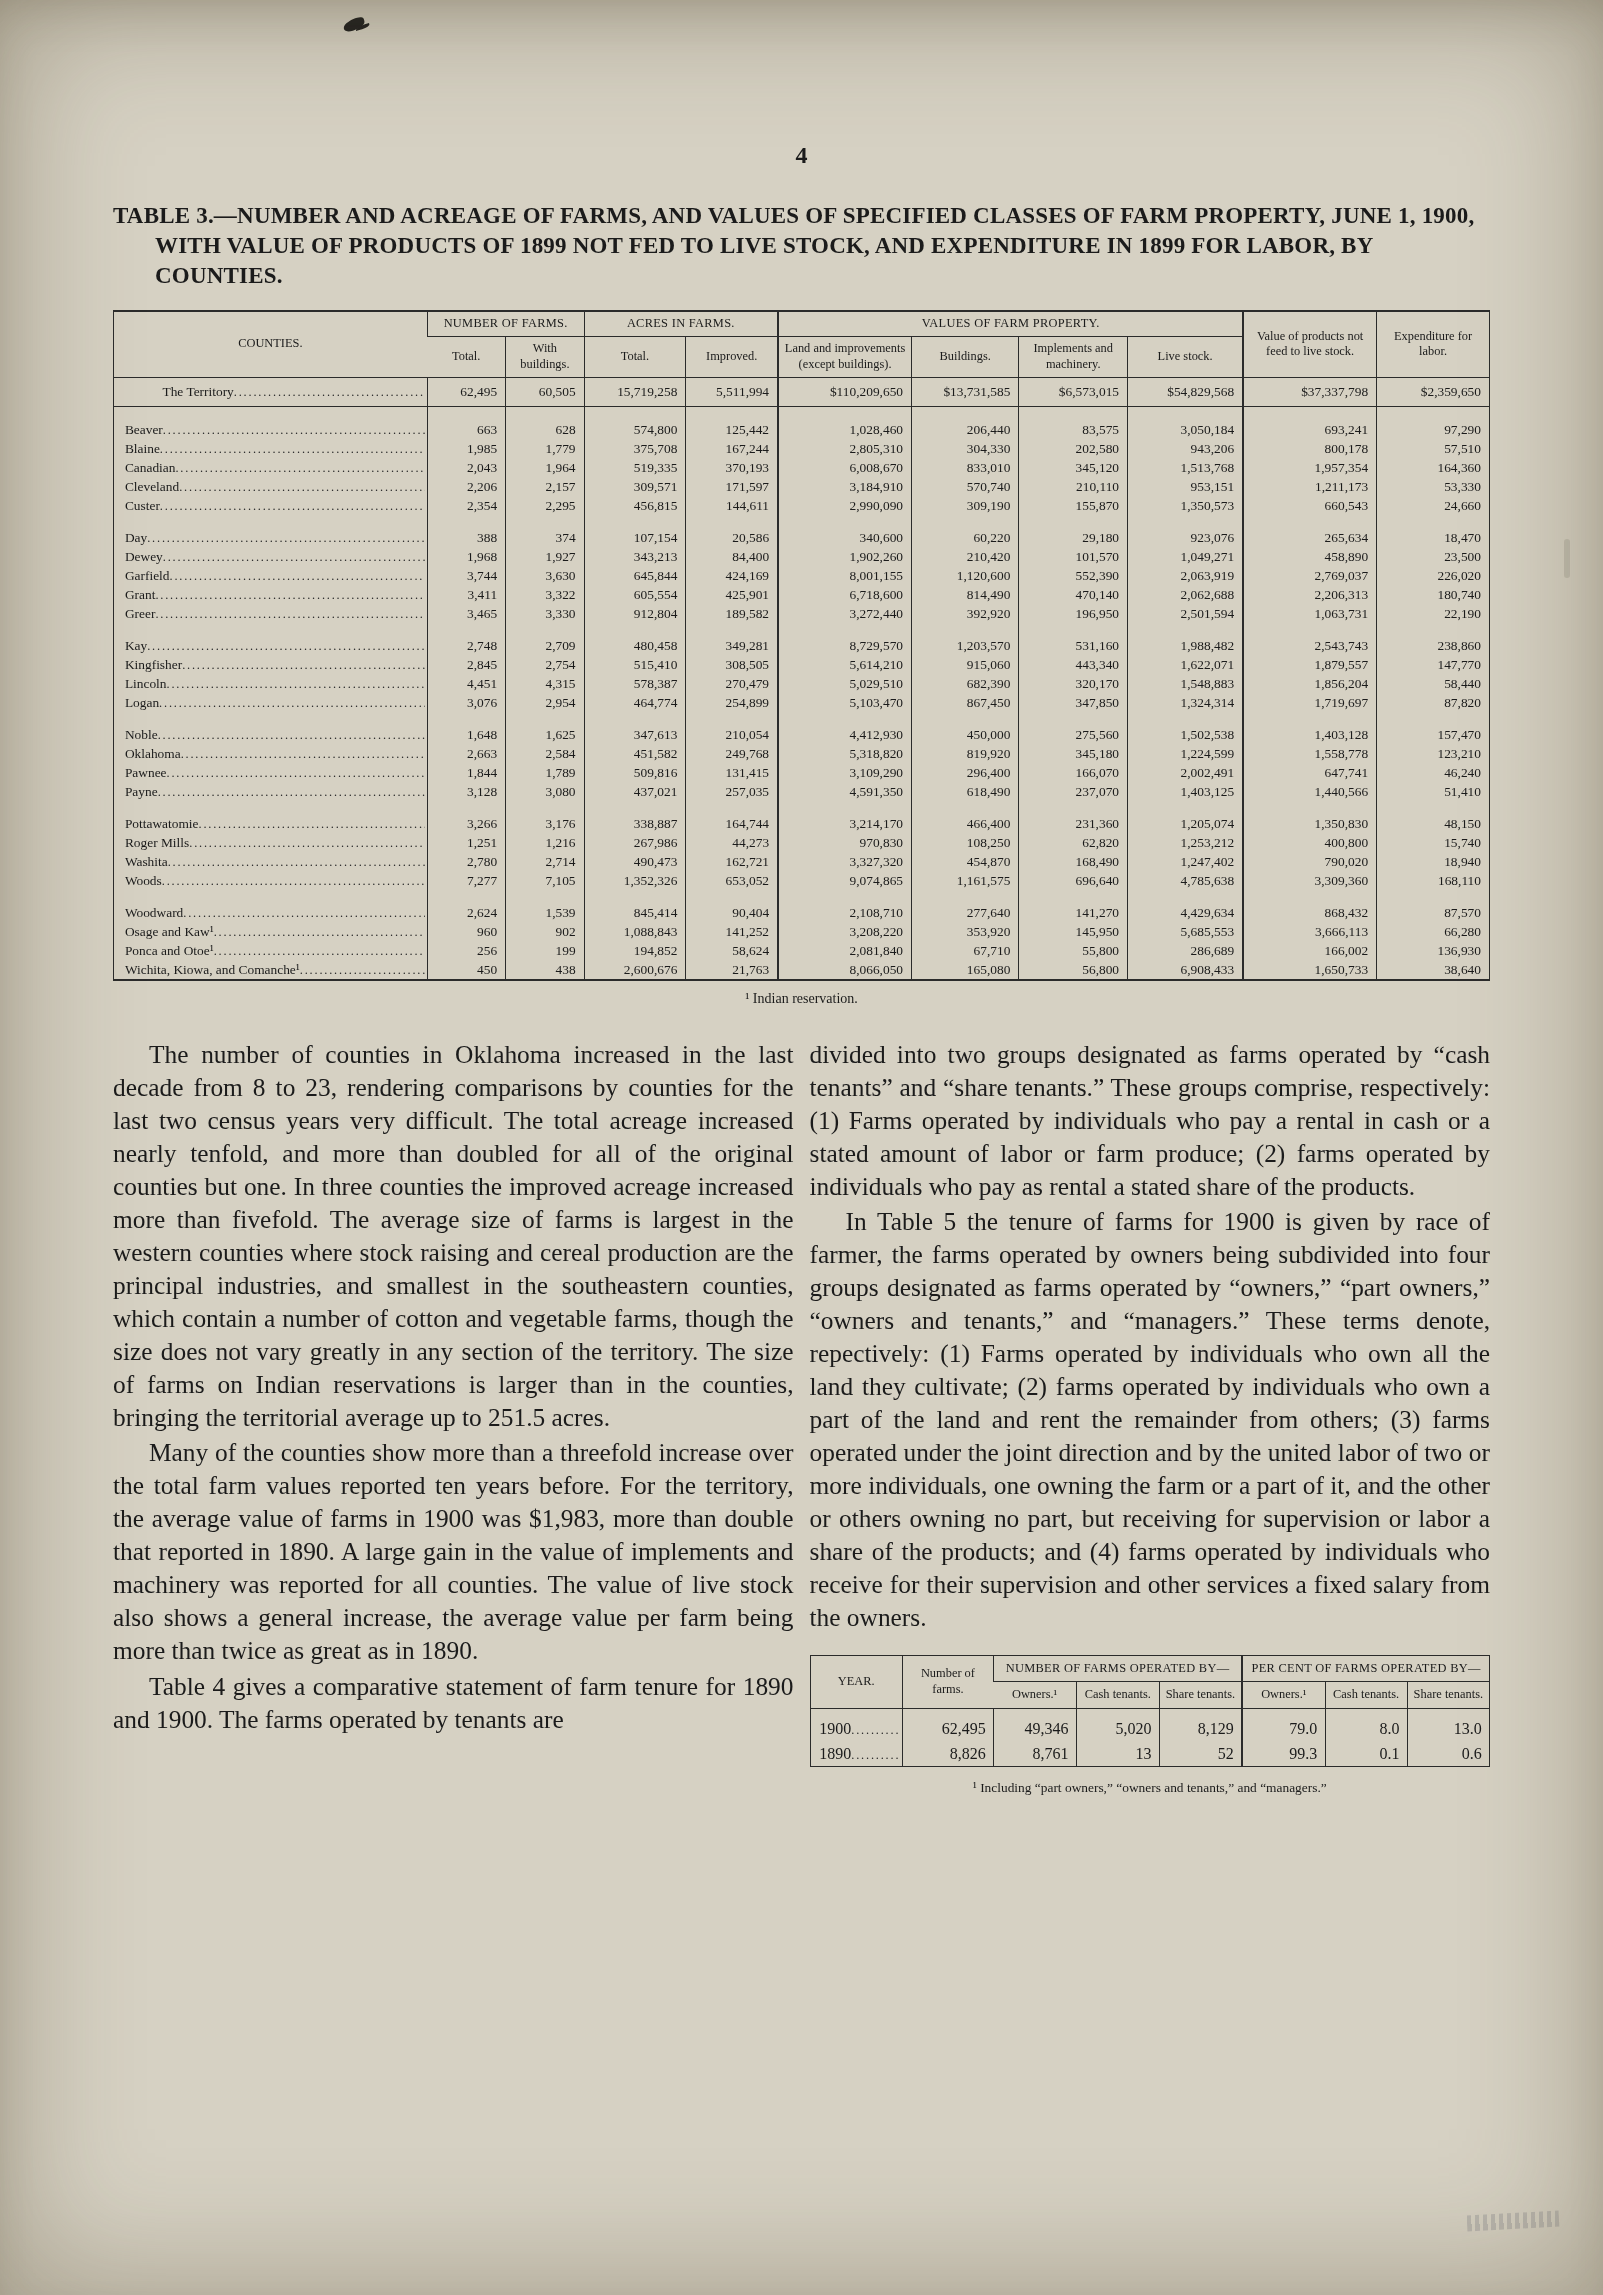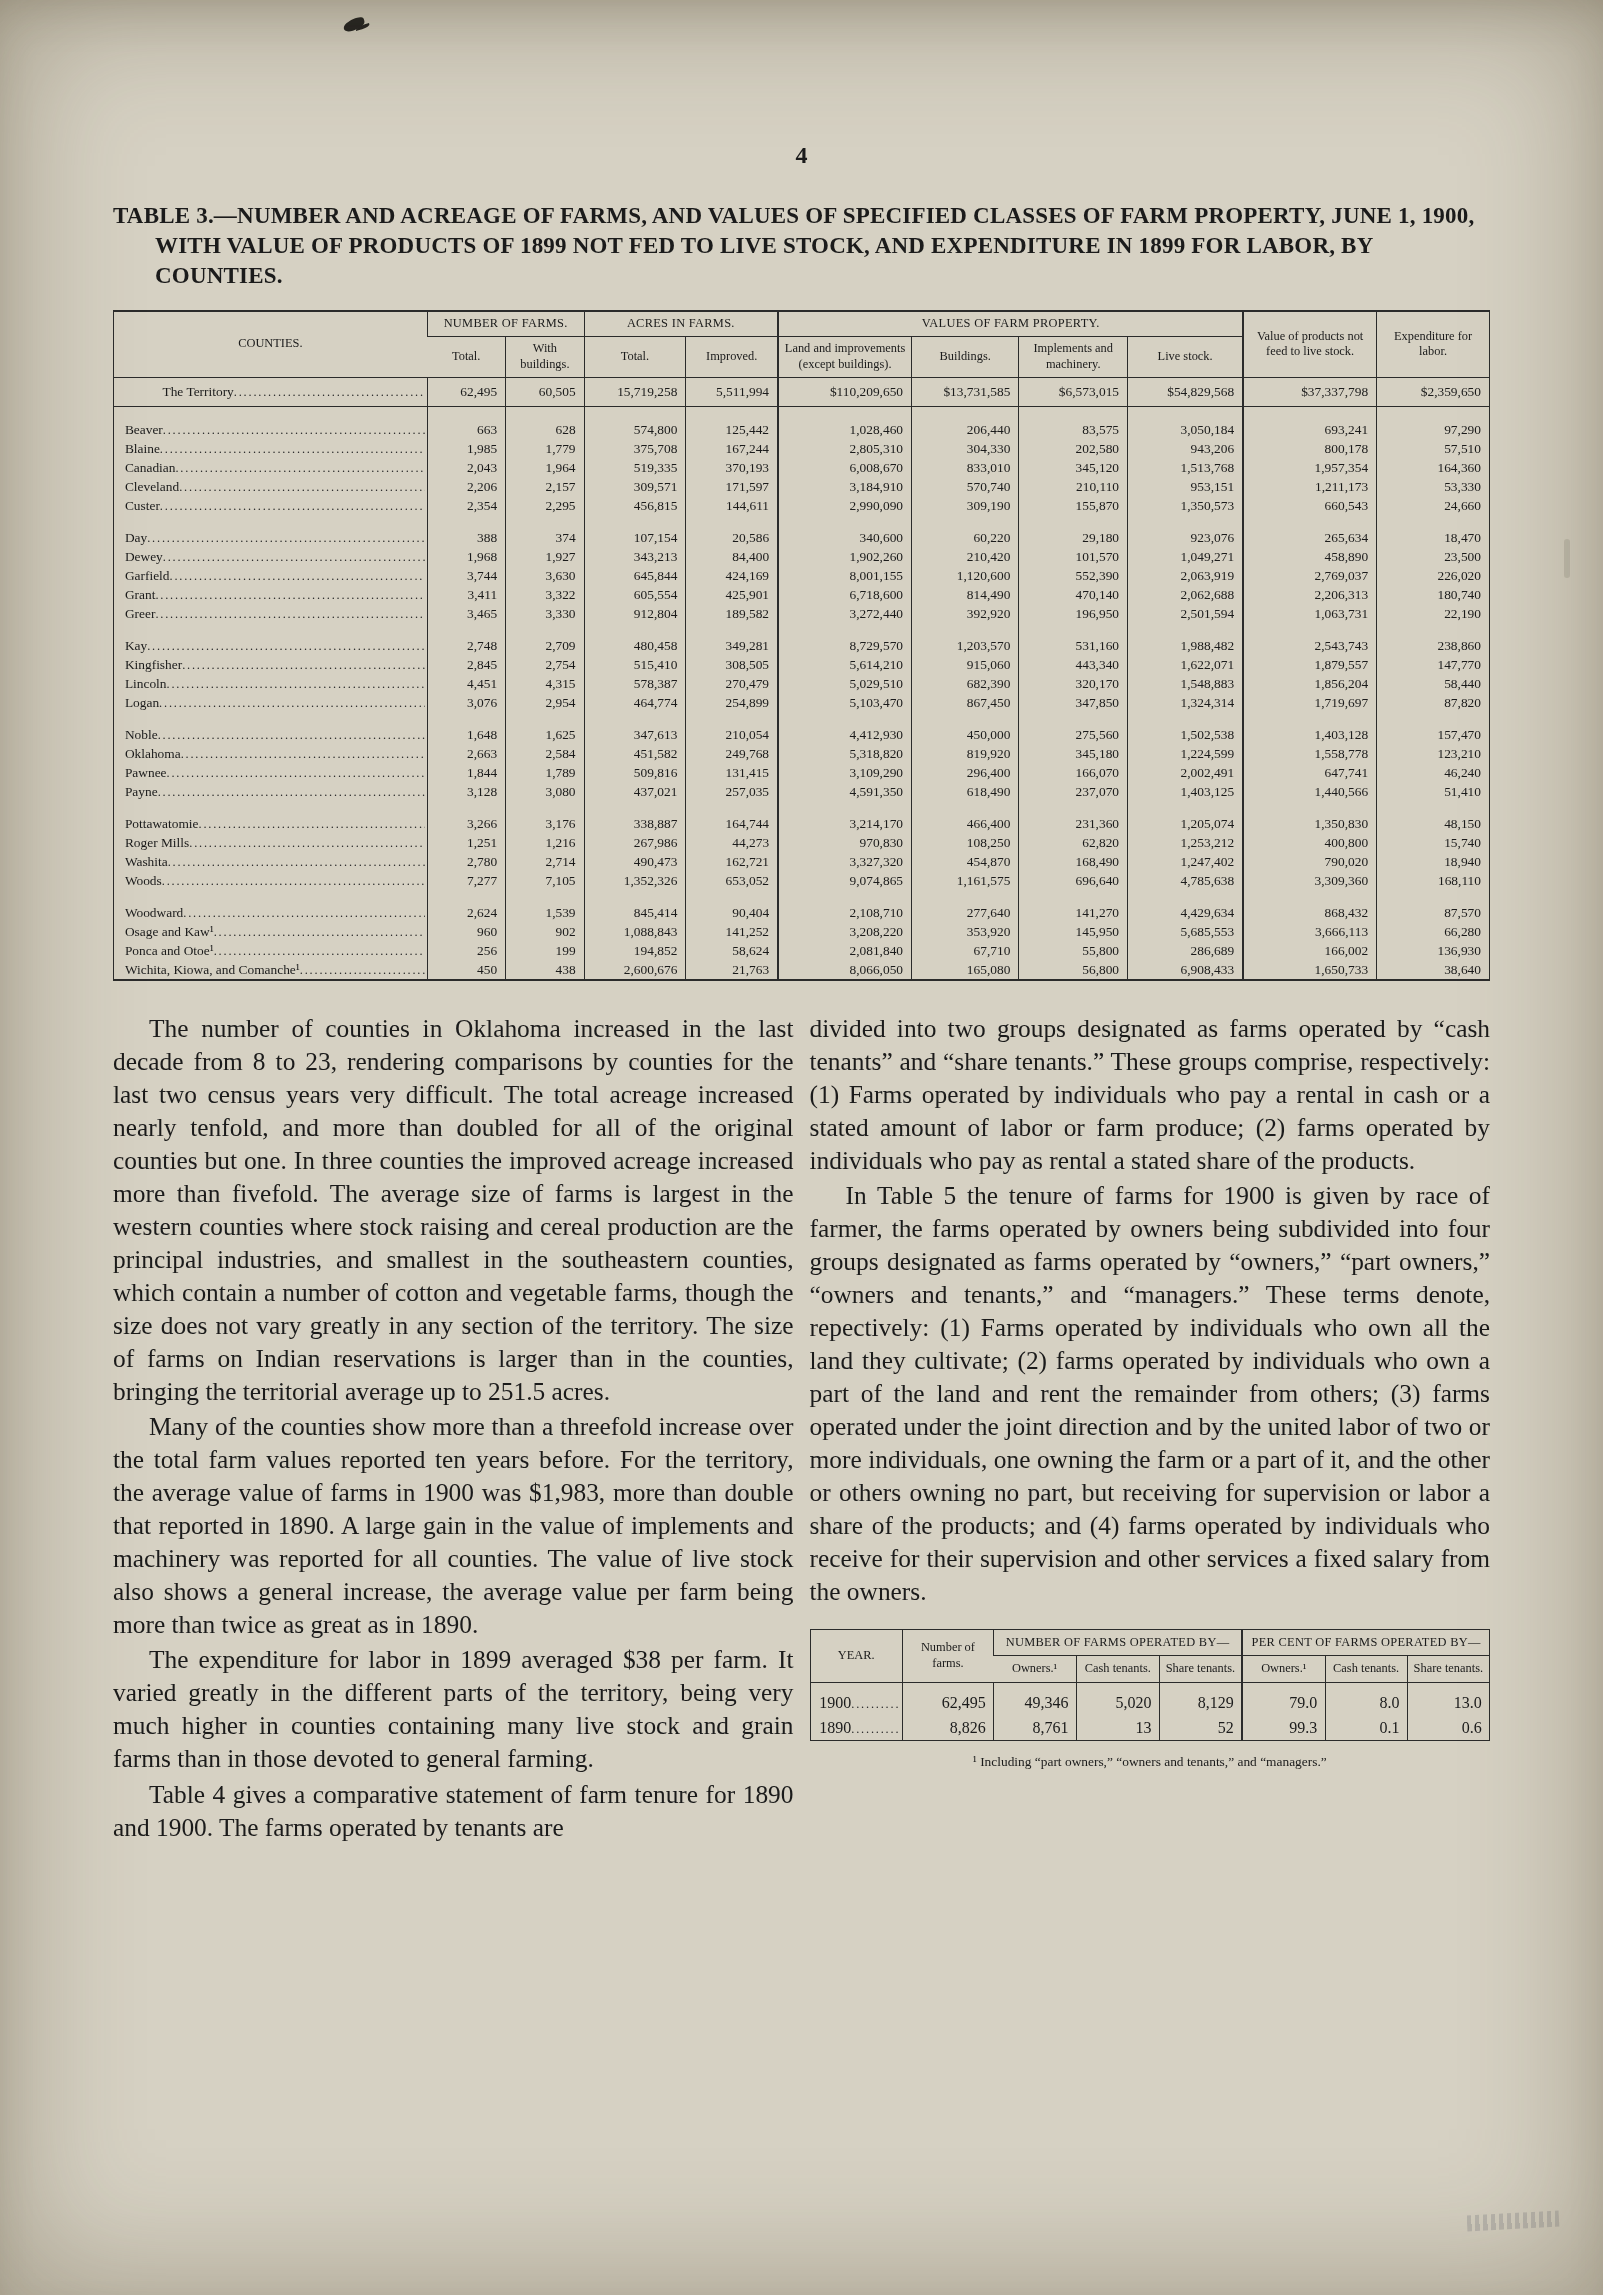--- a/index.html
+++ b/index.html
@@ -698,26 +698,26 @@
             <td class="num dbl">8,066,050</td>
             <td class="num">165,080</td>
             <td class="num">56,800</td>
             <td class="num">6,908,433</td>
             <td class="num dbl">1,650,733</td>
             <td class="num">38,640</td>
           </tr>
         </tbody>
     </table>
 
+    <p class="t3-note">¹ Indian reservation.</p>
 
     <div class="cols">
       <div class="col">
         <p class="para">The number of counties in Oklahoma increased in the last decade from 8 to 23, rendering comparisons by counties for the last two census years very difficult.  The total acreage increased nearly tenfold, and more than doubled for all of the original counties but one.  In three counties the improved acreage increased more than fivefold.  The average size of farms is largest in the western counties where stock raising and cereal production are the principal industries, and smallest in the southeastern counties, which contain a number of cotton and vegetable farms, though the size does not vary greatly in any section of the territory.  The size of farms on Indian reservations is larger than in the counties, bringing the territorial average up to 251.5 acres.</p>
         <p class="para">Many of the counties show more than a threefold increase over the total farm values reported ten years before.  For the territory, the average value of farms in 1900 was $1,983, more than double that reported in 1890.  A large gain in the value of implements and machinery was reported for all counties.  The value of live stock also shows a general increase, the average value per farm being more than twice as great as in 1890.</p>
-        <p class="para">The expenditure for labor in 1899 averaged $38 per farm.  It varied greatly in the different parts of the territory, being very much higher in counties containing many live stock and grain farms than in those devoted to general farming.</p>
         <p class="para">Table 4 gives a comparative statement of farm tenure for 1890 and 1900.  The farms operated by tenants are</p>
       </div>
 
       <div class="col">
         <p class="para noind">divided into two groups designated as farms operated by “cash tenants” and “share tenants.”  These groups comprise, respectively: (1) Farms operated by individuals who pay a rental in cash or a stated amount of labor or farm produce; (2) farms operated by individuals who pay as rental a stated share of the products.</p>
         <p class="para">In Table 5 the tenure of farms for 1900 is given by race of farmer, the farms operated by owners being subdivided into four groups designated as farms operated by “owners,” “part owners,” “owners and tenants,” and “managers.”  These terms denote, repectively: (1) Farms operated by individuals who own all the land they cultivate; (2) farms operated by individuals who own a part of the land and rent the remainder from others; (3) farms operated under the joint direction and by the united labor of two or more individuals, one owning the farm or a part of it, and the other or others owning no part, but receiving for supervision or labor a share of the products; and (4) farms operated by individuals who receive for their supervision and other services a fixed salary from the owners.</p>
 
 
         <table class="t4">
           <colgroup>

